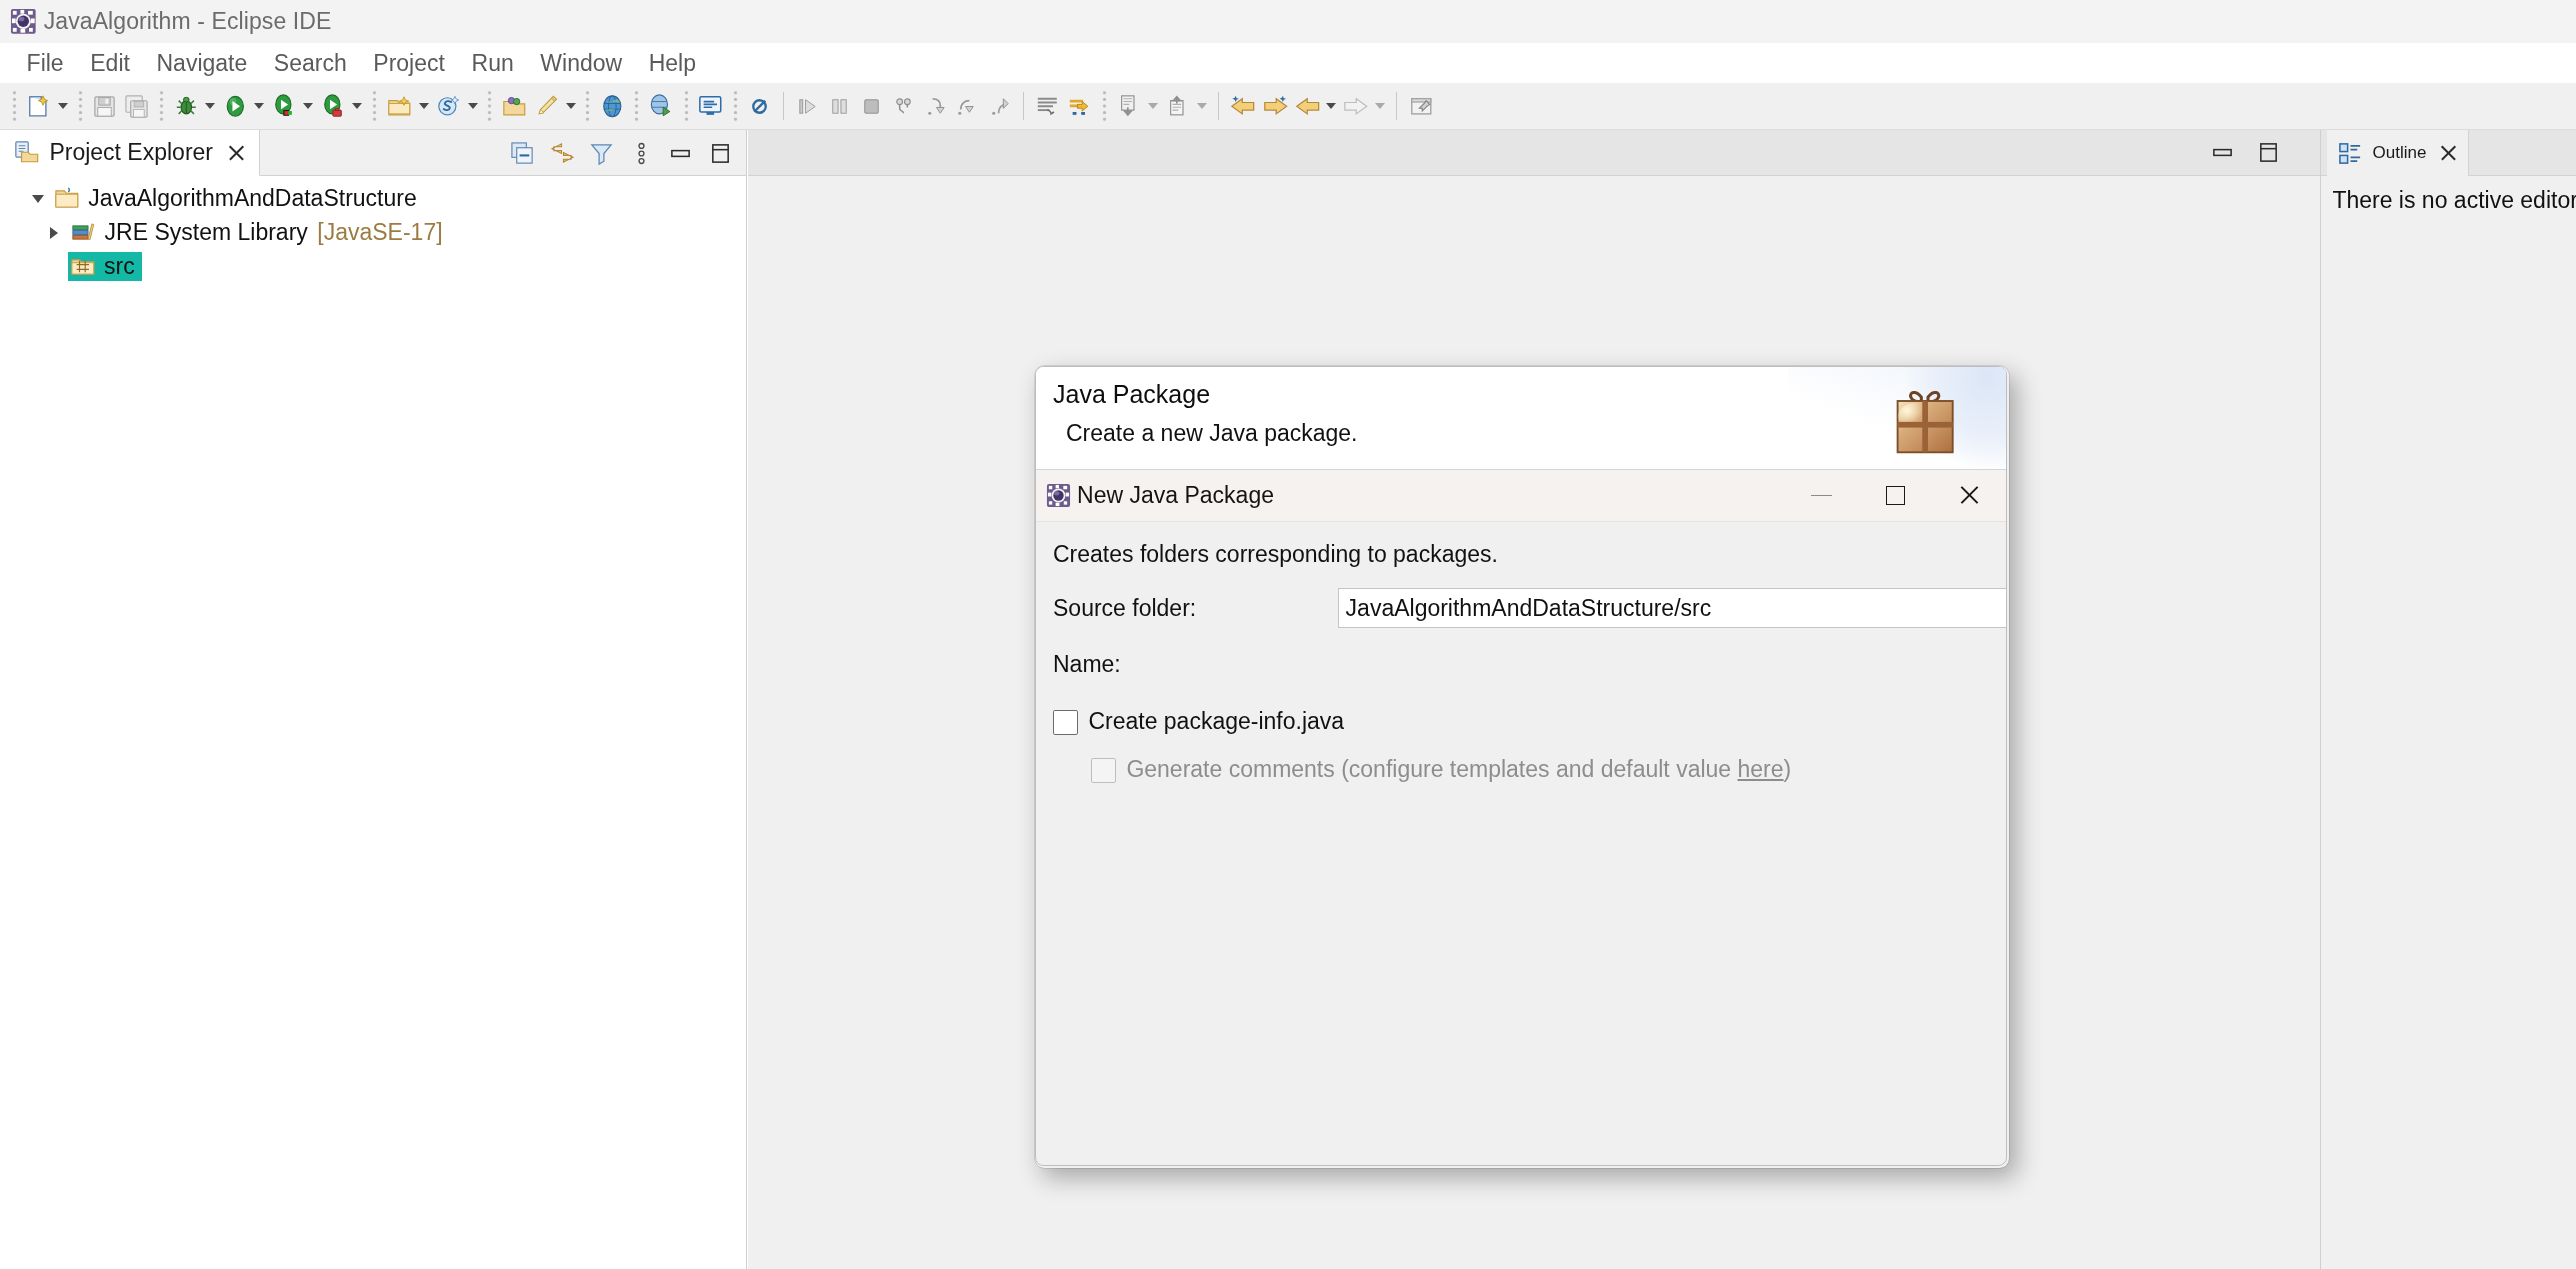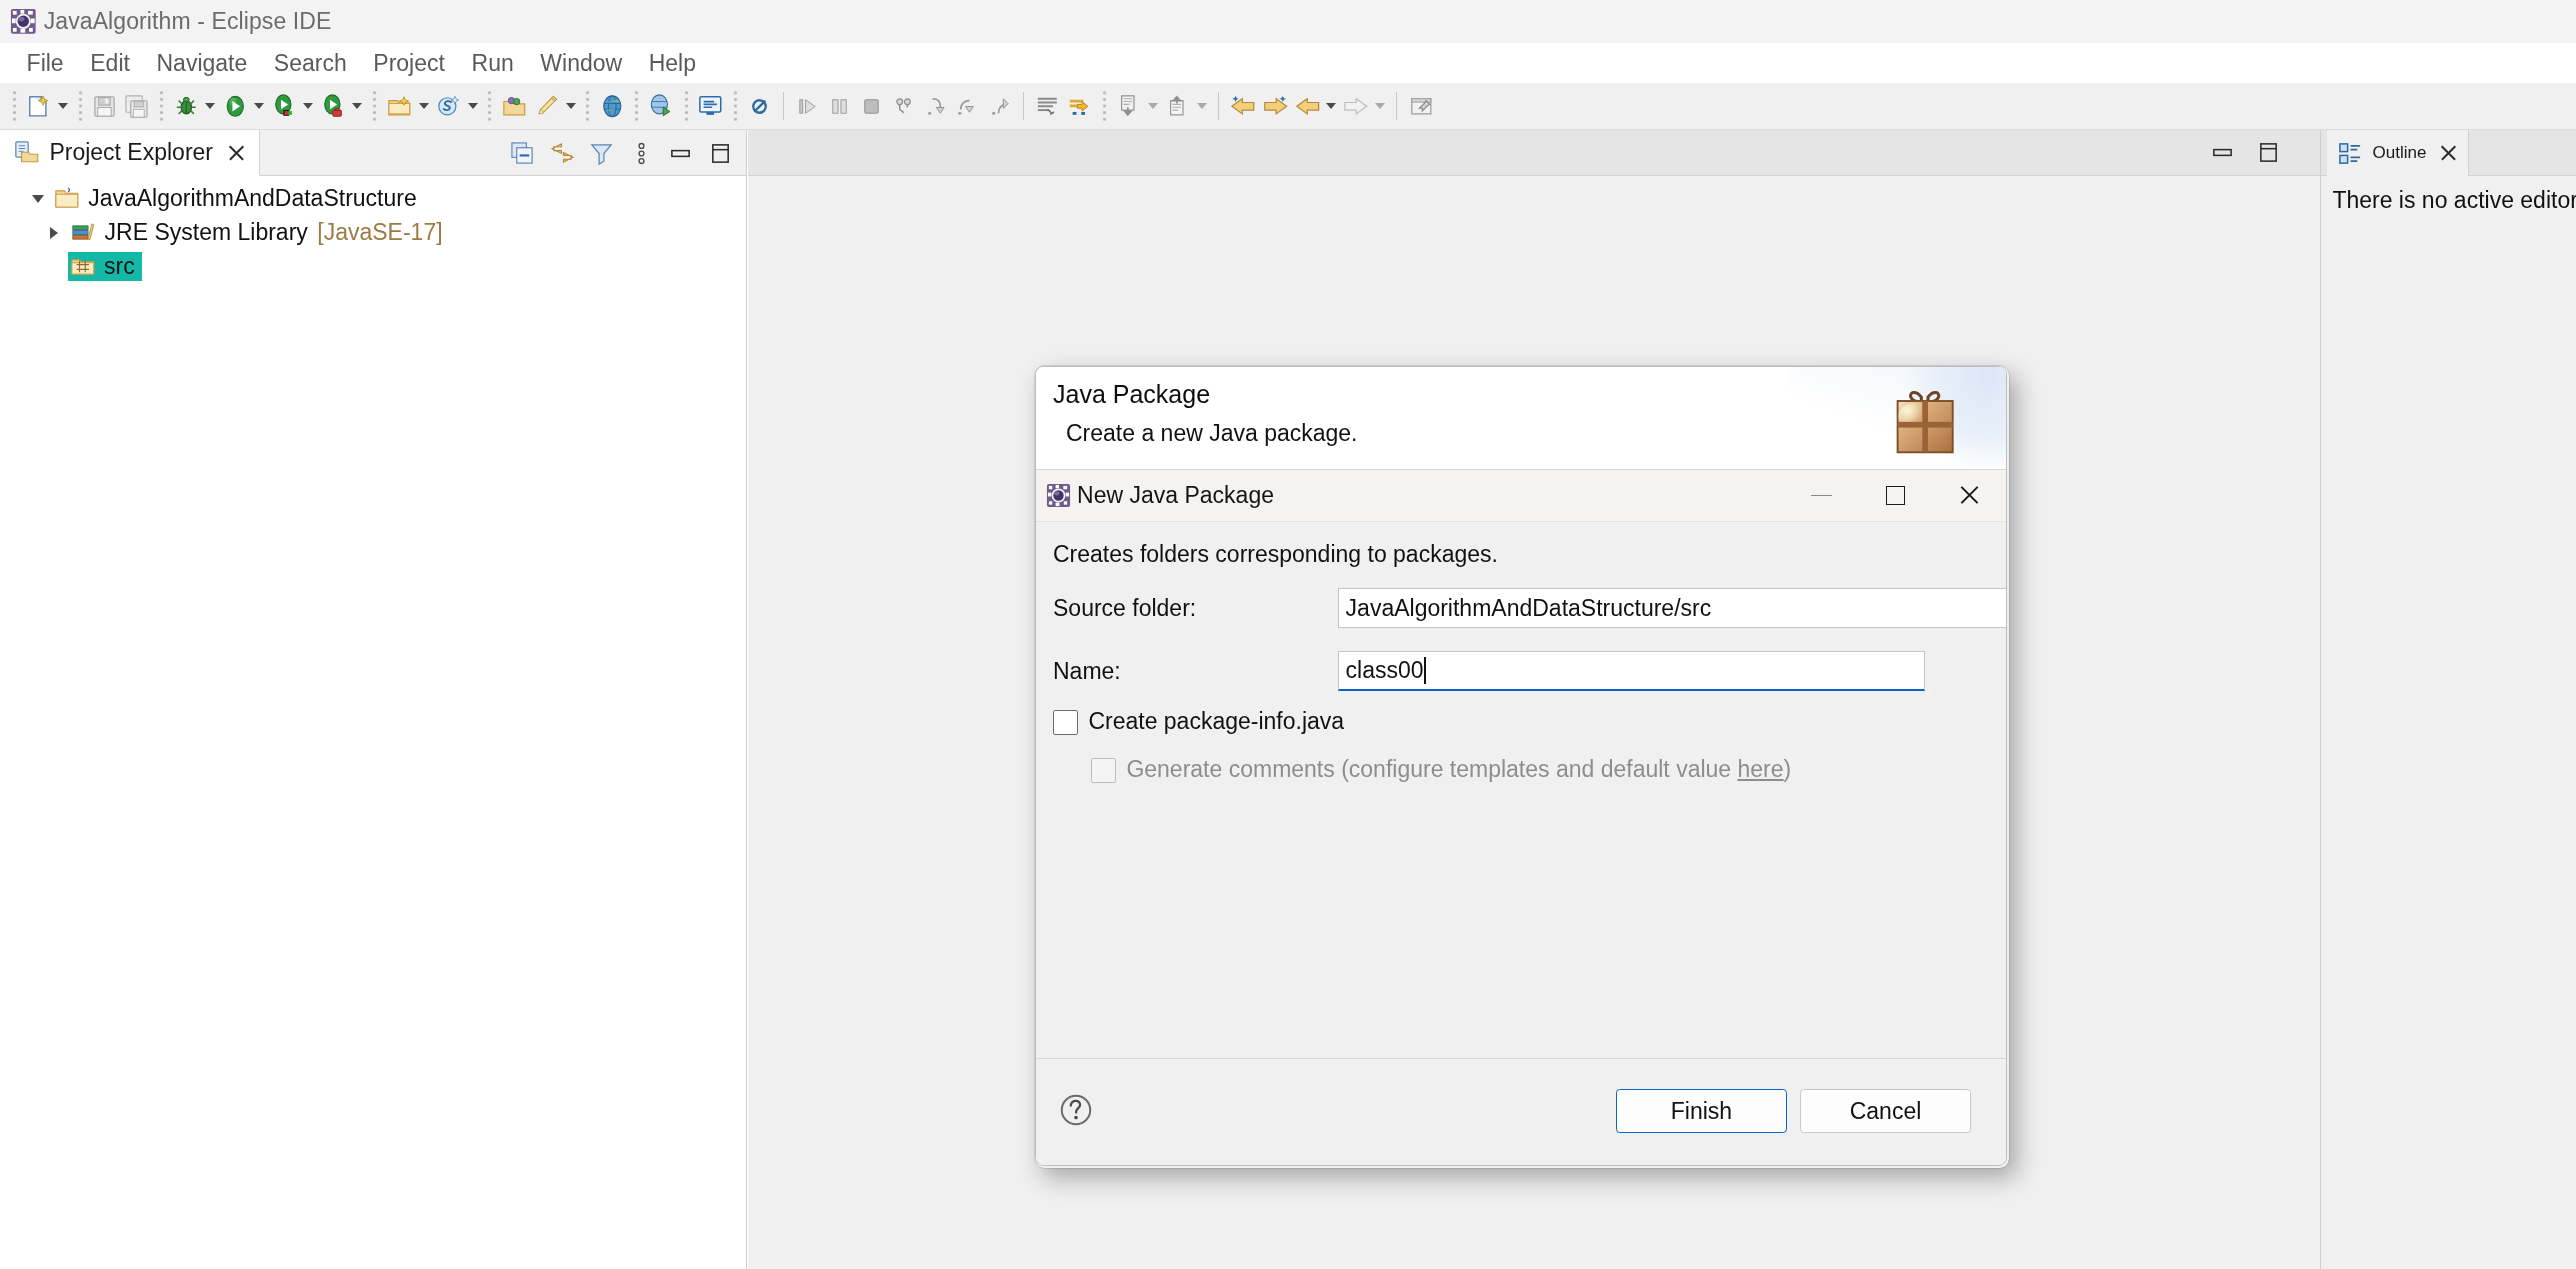--- a/index.html
+++ b/index.html
@@ -751,47 +751,28 @@
       <span class="txtfield" style="width:686px;">
         <span>JavaAlgorithmAndDataStructure/src</span>
       </span>
       <span class="btn" style="width:169px;margin-left:9.5px;">
         <span>Browse...</span>
       </span>
     </div>
 
     <div class="form-row" style="top:129px;">
       <span class="form-label">Name:</span>
-      <span class="txtfield focused" style="width:587px;">
-        <span>class00</span>
-          <span class="caret"></span>
-      </span>
     </div>
 
     <div class="cbrow" style="left:17px;top:186px;">
       <span class="cbox"></span>
       <span class="cblabel">Create package-info.java</span>
     </div>
 
     <div class="cbrow disabled" style="left:55px;top:234px;">
       <span class="cbox disabled"></span>
       <span class="cblabel"><span>Generate comments (configure templates and default value </span><span class="link">here</span><span>)</span></span>
     </div>
 
   </div>
 
-  <div id="dlg-footer">
-    <div id="help-btn">
-      <svg width="38" height="38" viewBox="0 0 40 40">
-        <circle cx="20" cy="20" r="15" fill="none" stroke="#6b6b6b" stroke-width="2.1"></circle>
-        <path d="M14.5 15.5c0-3.5 3-5.5 6-5 3 .5 4.5 3 3.5 5.5-.9 2.3-3.8 2.8-3.8 5.5v1.2" fill="none" stroke="#4a4a4a" stroke-width="2.4" stroke-linecap="round"></path>
-        <circle cx="20" cy="28" r="1.9" fill="#4a4a4a"></circle>
-      </svg>
-    </div>
-    <div class="btn default" id="finish-btn">
-      <span>Finish</span>
-    </div>
-    <div class="btn" id="cancel-btn">
-      <span>Cancel</span>
-    </div>
-  </div>
 </div>
 
 
 </body></html>

